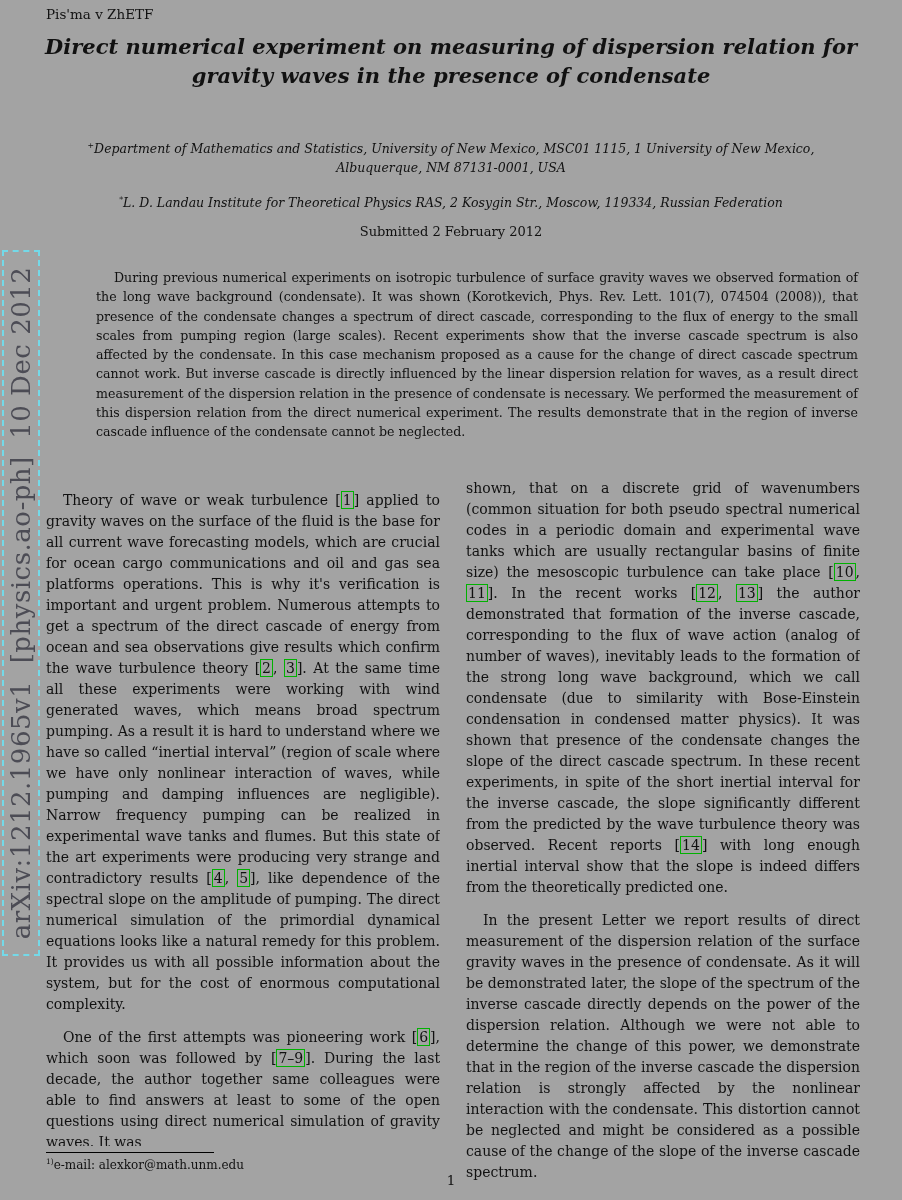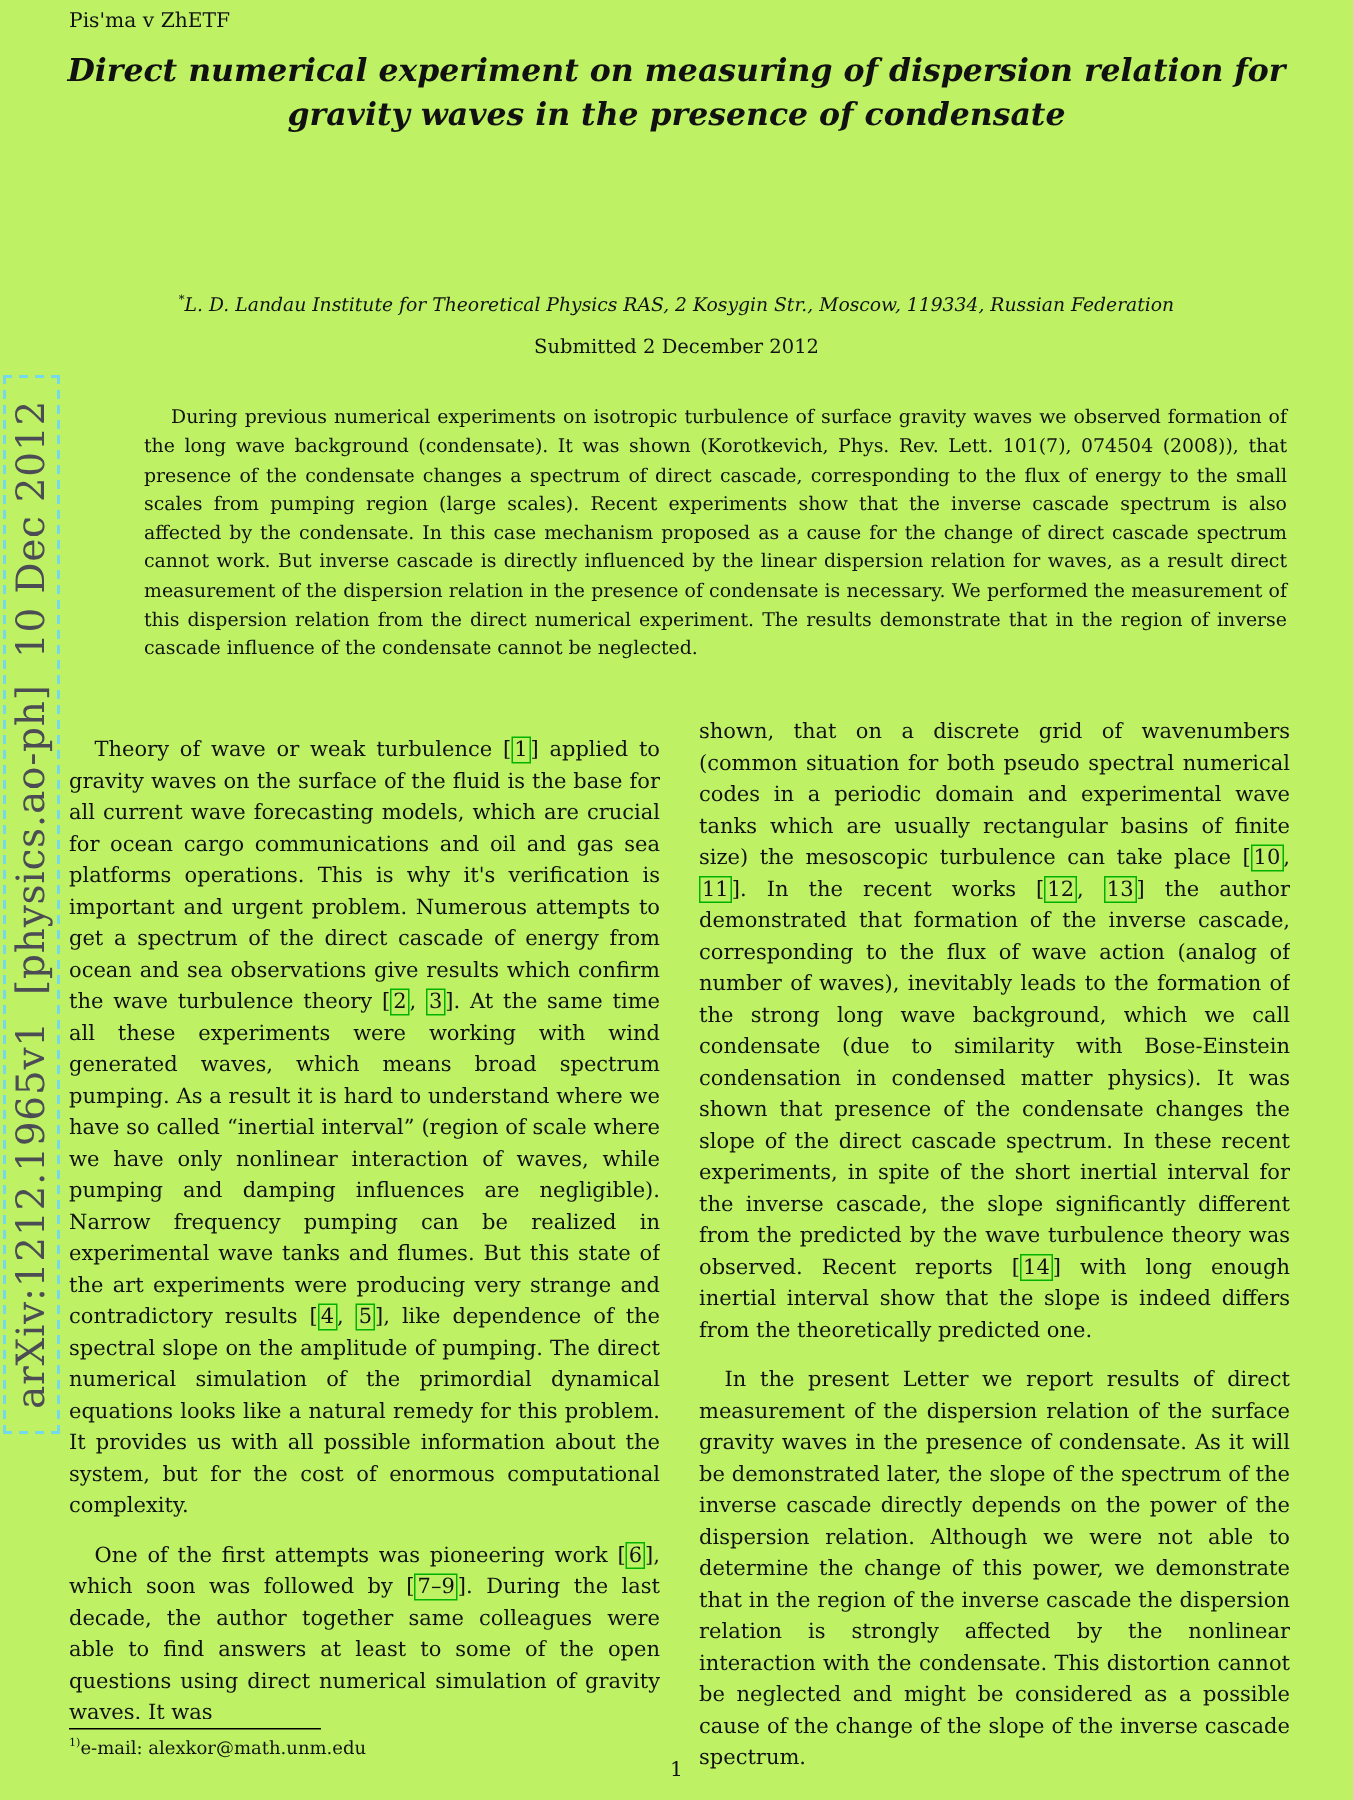--- a/index.html
+++ b/index.html
@@ -1,21 +1,21 @@
 <!DOCTYPE html>
 <html lang="en"><head>
   <meta charset="utf-8">
   <style>
     * { margin: 0; padding: 0; box-sizing: border-box; }
     html, body { background: #ffffff; }
     .page {
       position: relative;
       width: 902px;
       height: 1200px;
-      background: #bef264;
+      background: #a3a3a3;
       font-family: "DejaVu Serif", serif;
       color: #111111;
       overflow: hidden;
     }
     .journal-header {
       position: absolute;
       top: 6px;
       left: 46px;
       font-size: 13.5px;
     }
@@ -131,26 +131,29 @@
 
 <div class="page">
 
   <div class="journal-header">Pis'ma v ZhETF</div>
 
   <div class="arxiv-stamp">arXiv:1212.1965v1&nbsp; [physics.ao-ph]&nbsp; 10 Dec 2012</div>
 
   <h1 class="paper-title">Direct numerical experiment on measuring of dispersion relation for gravity waves in the presence of condensate</h1>
 
 
+  <div class="affil affil-1">
+    <sup>+</sup><span>Department of Mathematics and Statistics, University of New Mexico, MSC01 1115, 1 University of New Mexico, Albuquerque, NM 87131-0001, USA</span>
+  </div>
 
   <div class="affil affil-2">
     <sup>*</sup><span>L. D. Landau Institute for Theoretical Physics RAS, 2 Kosygin Str., Moscow, 119334, Russian Federation</span>
   </div>
 
-  <div class="submitted">Submitted 2 December 2012</div>
+  <div class="submitted">Submitted 2 February 2012</div>
 
   <div class="abstract"><span>During previous numerical experiments on isotropic turbulence of surface gravity waves we observed formation of the long wave background (condensate). It was shown (Korotkevich, Phys. Rev. Lett. </span><span class="bold">101</span><span>(7), 074504 (2008)), that presence of the condensate changes a spectrum of direct cascade, corresponding to the flux of energy to the small scales from pumping region (large scales). Recent experiments show that the inverse cascade spectrum is also affected by the condensate. In this case mechanism proposed as a cause for the change of direct cascade spectrum cannot work. But inverse cascade is directly influenced by the linear dispersion relation for waves, as a result direct measurement of the dispersion relation in the presence of condensate is necessary. We performed the measurement of this dispersion relation from the direct numerical experiment. The results demonstrate that in the region of inverse cascade influence of the condensate cannot be neglected.</span></div>
 
   <div class="col col-left">
     <p class="para indent"><span>Theory of wave or weak turbulence [</span><span class="cite">1</span><span>] applied to gravity waves on the surface of the fluid is the base for all current wave forecasting models, which are crucial for ocean cargo communications and oil and gas sea platforms operations. This is why it's verification is important and urgent problem. Numerous attempts to get a spectrum of the direct cascade of energy from ocean and sea observations give results which confirm the wave turbulence theory [</span><span class="cite">2</span><span>, </span><span class="cite">3</span><span>]. At the same time all these experiments were working with wind generated waves, which means broad spectrum pumping. As a result it is hard to understand where we have so called “inertial interval” (region of scale where we have only nonlinear interaction of waves, while pumping and damping influences are negligible). Narrow frequency pumping can be realized in experimental wave tanks and flumes. But this state of the art experiments were producing very strange and contradictory results [</span><span class="cite">4</span><span>, </span><span class="cite">5</span><span>], like dependence of the spectral slope on the amplitude of pumping. The direct numerical simulation of the primordial dynamical equations looks like a natural remedy for this problem. It provides us with all possible information about the system, but for the cost of enormous computational complexity.</span></p>
     <p class="para indent"><span>One of the first attempts was pioneering work [</span><span class="cite">6</span><span>], which soon was followed by [</span><span class="cite">7–9</span><span>]. During the last decade, the author together same colleagues were able to find answers at least to some of the open questions using direct numerical simulation of gravity waves. It was</span></p>
   </div>
 
   <div class="col col-right">
     <p class="para"><span>shown, that on a discrete grid of wavenumbers (common situation for both pseudo spectral numerical codes in a periodic domain and experimental wave tanks which are usually rectangular basins of finite size) the mesoscopic turbulence can take place [</span><span class="cite">10</span><span>, </span><span class="cite">11</span><span>]. In the recent works [</span><span class="cite">12</span><span>, </span><span class="cite">13</span><span>] the author demonstrated that formation of the inverse cascade, corresponding to the flux of wave action (analog of number of waves), inevitably leads to the formation of the strong long wave background, which we call condensate (due to similarity with Bose-Einstein condensation in condensed matter physics). It was shown that presence of the condensate changes the slope of the direct cascade spectrum. In these recent experiments, in spite of the short inertial interval for the inverse cascade, the slope significantly different from the predicted by the wave turbulence theory was observed. Recent reports [</span><span class="cite">14</span><span>] with long enough inertial interval show that the slope is indeed differs from the theoretically predicted one.</span></p>

